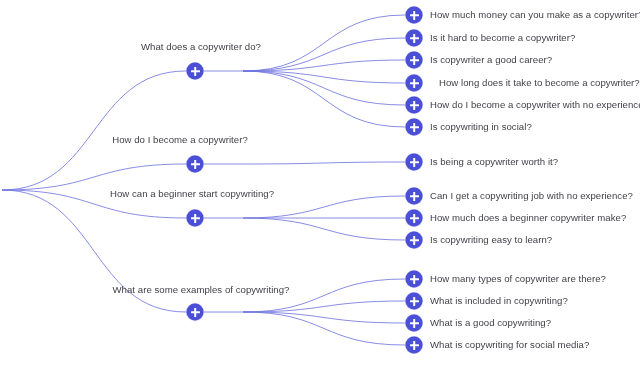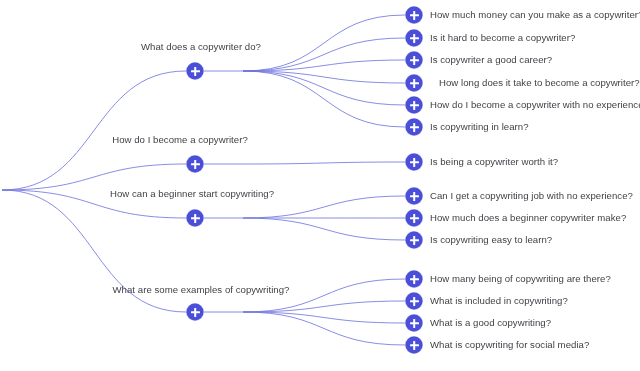--- a/index.html
+++ b/index.html
@@ -115,37 +115,37 @@
       <div class="leaf-label" style="left: 430px; top: 15px;">How much money can you make as a copywriter?</div>
       <div class="node" style="left: 414px; top: 38px;"></div>
       <div class="leaf-label" style="left: 430px; top: 38px;">Is it hard to become a copywriter?</div>
       <div class="node" style="left: 414px; top: 60px;"></div>
       <div class="leaf-label" style="left: 430px; top: 60px;">Is copywriter a good career?</div>
       <div class="node" style="left: 414px; top: 83px;"></div>
       <div class="leaf-label" style="left: 430px; top: 83px; padding-left: 9px;">How long does it take to become a copywriter?</div>
       <div class="node" style="left: 414px; top: 105px;"></div>
       <div class="leaf-label" style="left: 430px; top: 105px;">How do I become a copywriter with no experience?</div>
       <div class="node" style="left: 414px; top: 127px;"></div>
-      <div class="leaf-label" style="left: 430px; top: 127px;">Is copywriting in learn?</div>
+      <div class="leaf-label" style="left: 430px; top: 127px;">Is copywriting in social?</div>
       <div class="node" style="left: 195px; top: 164px;"></div>
       <div class="parent-label" style="left: 180px; top: 140px;">How do I become a copywriter?</div>
       <div class="node" style="left: 414px; top: 162px;"></div>
       <div class="leaf-label" style="left: 430px; top: 162px;">Is being a copywriter worth it?</div>
       <div class="node" style="left: 195px; top: 218px;"></div>
       <div class="parent-label" style="left: 192px; top: 194px;">How can a beginner start copywriting?</div>
       <div class="node" style="left: 414px; top: 196px;"></div>
       <div class="leaf-label" style="left: 430px; top: 196px;">Can I get a copywriting job with no experience?</div>
       <div class="node" style="left: 414px; top: 218px;"></div>
       <div class="leaf-label" style="left: 430px; top: 218px;">How much does a beginner copywriter make?</div>
       <div class="node" style="left: 414px; top: 240px;"></div>
       <div class="leaf-label" style="left: 430px; top: 240px;">Is copywriting easy to learn?</div>
       <div class="node" style="left: 195px; top: 312px;"></div>
       <div class="parent-label" style="left: 201px; top: 290px;">What are some examples of copywriting?</div>
       <div class="node" style="left: 414px; top: 279px;"></div>
-      <div class="leaf-label" style="left: 430px; top: 279px;">How many being of copywriting are there?</div>
+      <div class="leaf-label" style="left: 430px; top: 279px;">How many types of copywriter are there?</div>
       <div class="node" style="left: 414px; top: 301px;"></div>
       <div class="leaf-label" style="left: 430px; top: 301px;">What is included in copywriting?</div>
       <div class="node" style="left: 414px; top: 323px;"></div>
       <div class="leaf-label" style="left: 430px; top: 323px;">What is a good copywriting?</div>
       <div class="node" style="left: 414px; top: 345px;"></div>
       <div class="leaf-label" style="left: 430px; top: 345px;">What is copywriting for social media?</div>
     </div>
 </div>
 
 </body></html>

